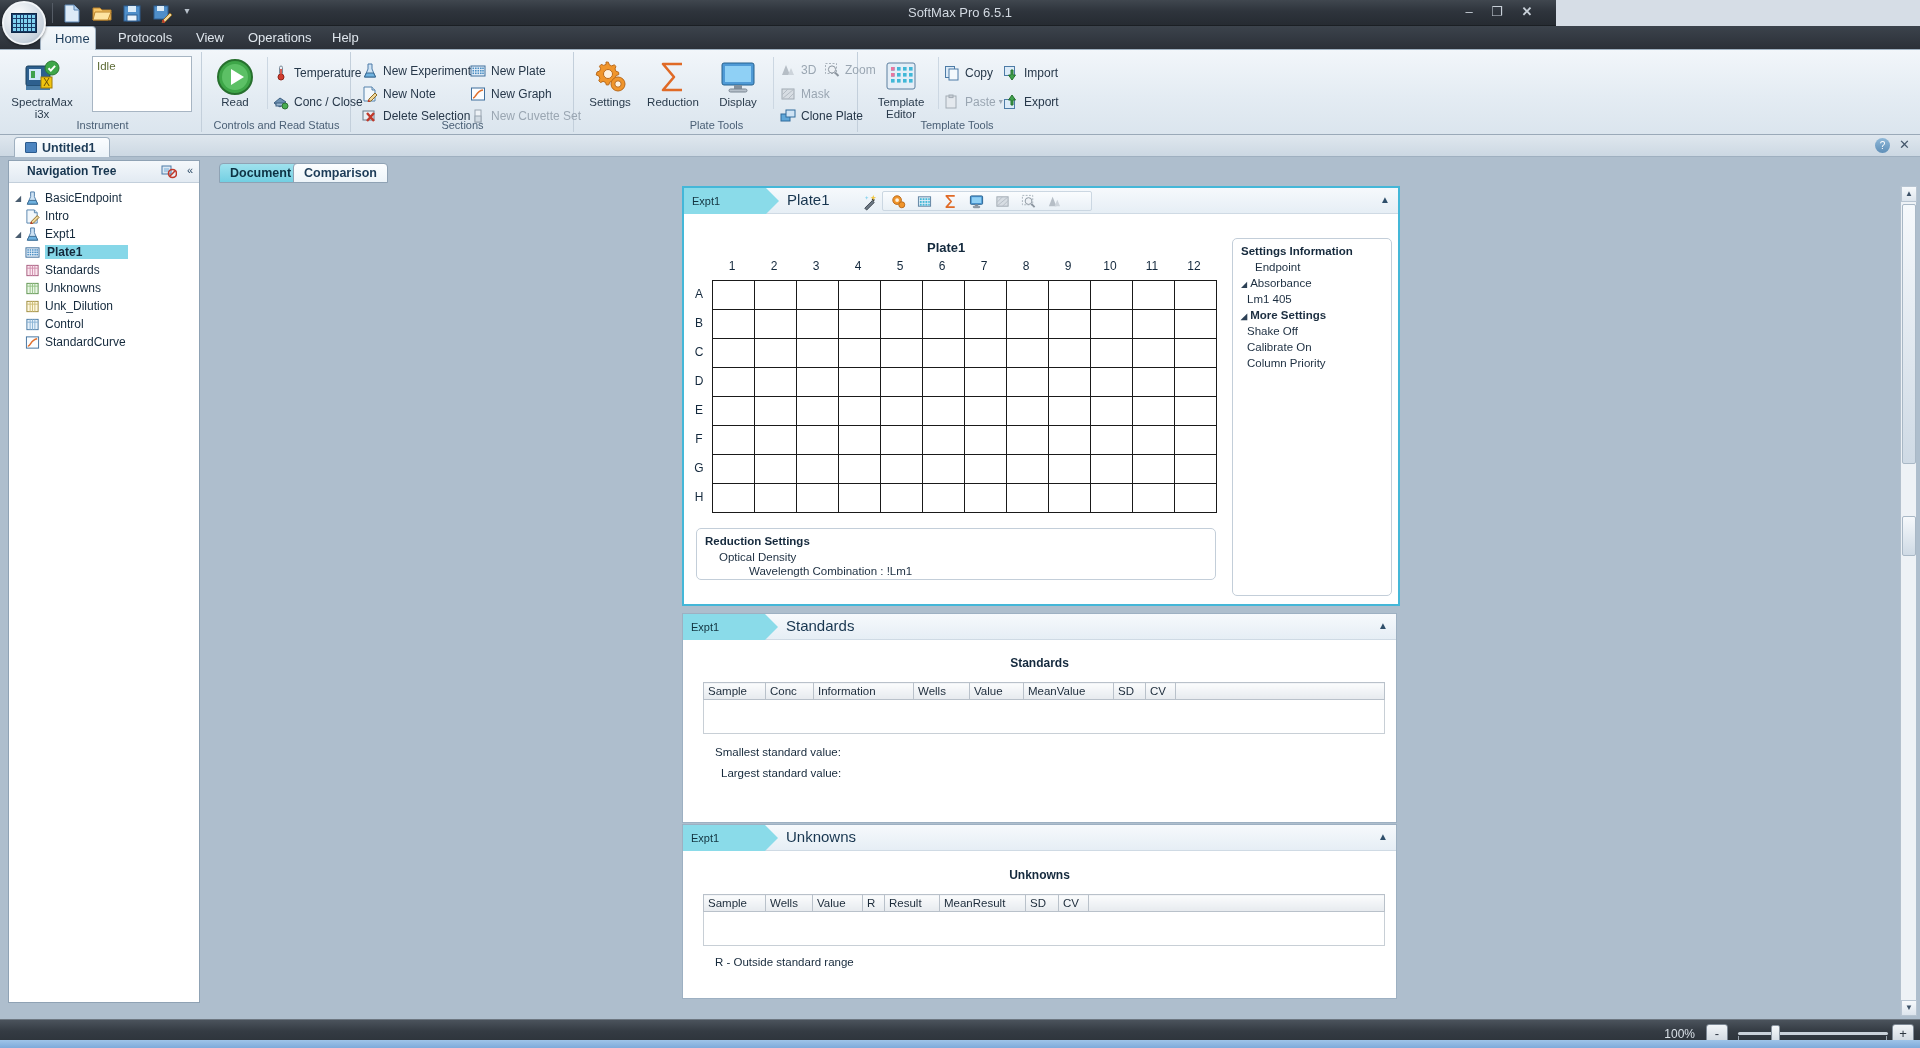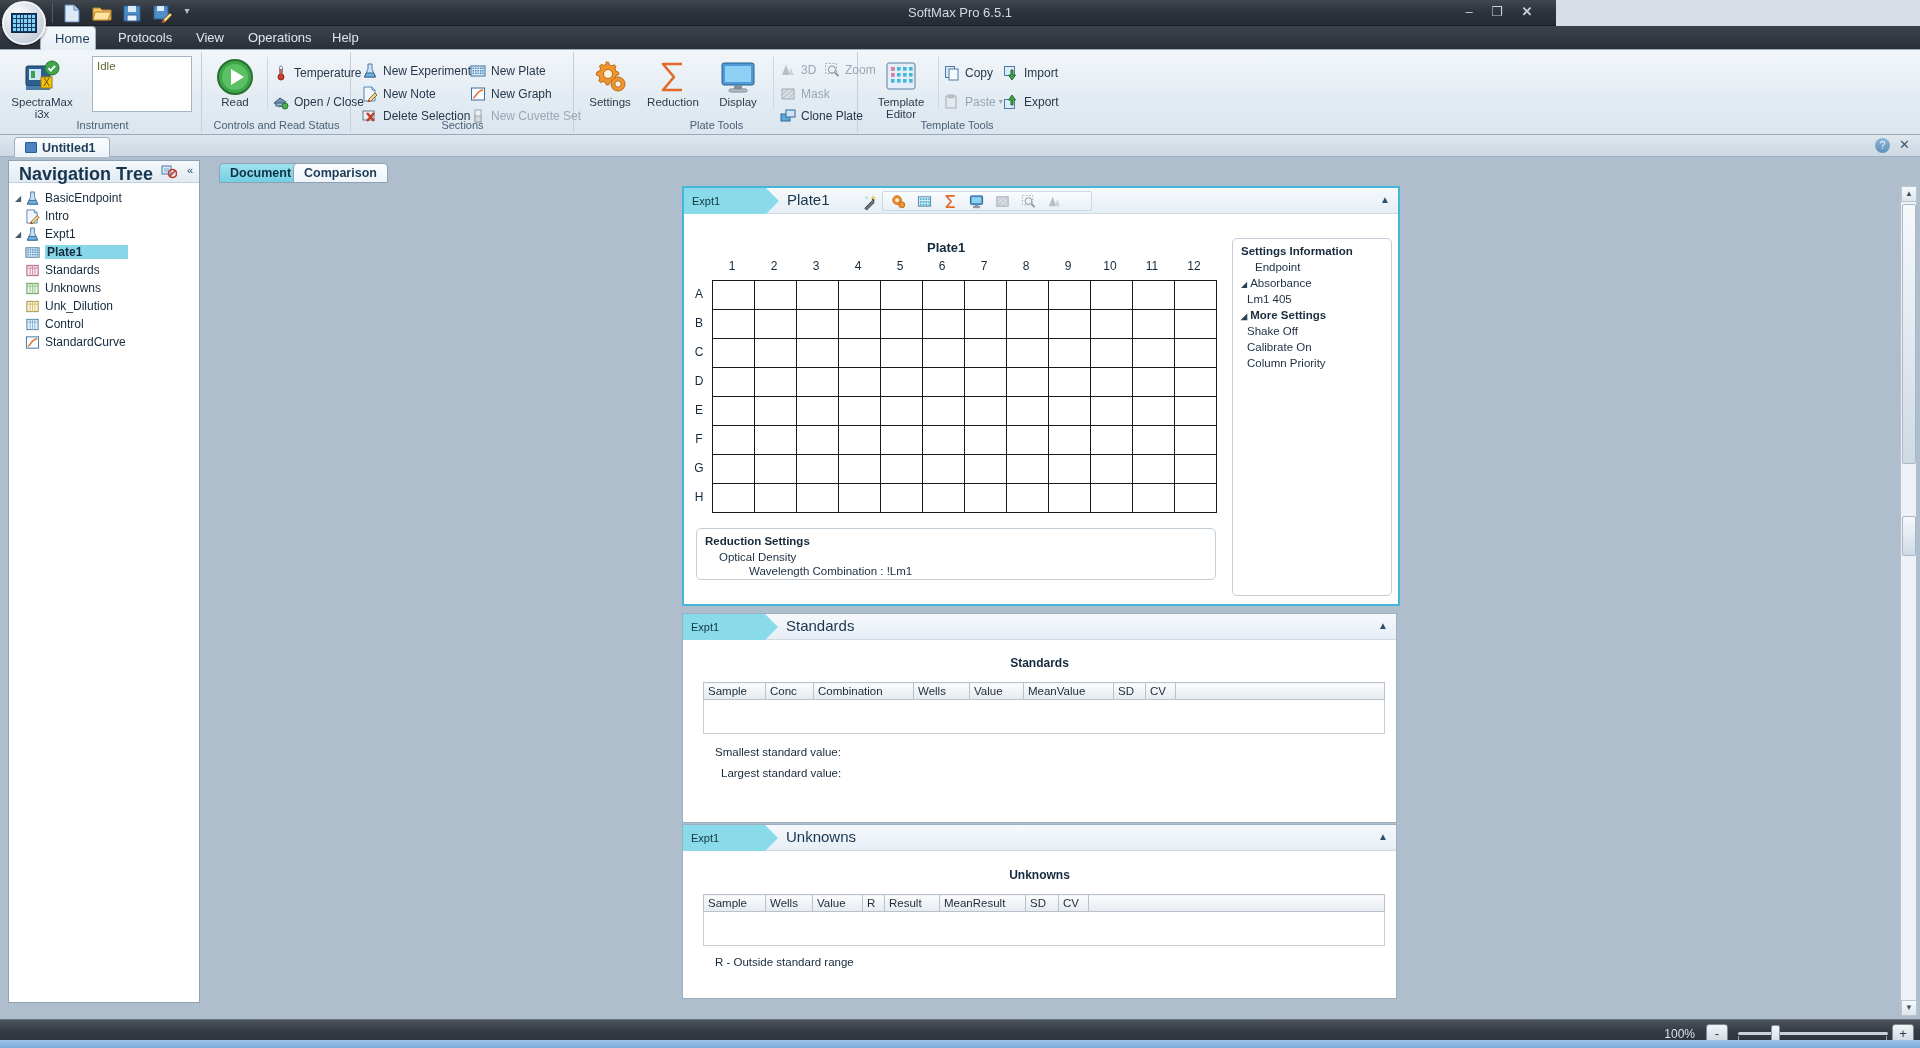--- a/index.html
+++ b/index.html
@@ -137,21 +137,21 @@
   #navpane {
     position: absolute; left: 8px; top: 3px; width: 192px; height: 843px;
     background: #fff; border: 1px solid #8fa2b4;
   }
   #nav-header {
     position: absolute; left:0; top:0; width: 100%; height: 22px;
     background: linear-gradient(180deg,#f4f8fb,#e2eaf2);
     border-bottom: 1px solid #c3cfdb;
   }
   #nav-title {
-    position: absolute; left: 10px; top: 3px; font-size: 18px; font-weight: bold; color: #17354f;
+    position: absolute; left: 18px; top: 3px; font-size: 12px; font-weight: bold; color: #17354f;
   }
   #nav-pin { position: absolute; right: 22px; top: 3px; width: 16px; height: 15px;}
   #nav-collapse { position: absolute; right: 6px; top: 3px; font-size: 11px; color:#2c4a66;}
   #nav-body { position: absolute; left: 0; top: 23px; right: 0; bottom: 0; padding-top: 5px; }
 
   .nrow {
     position: relative; height: 18px; display: flex; align-items: center;
     font-size: 12px; color: #14293c; padding-left: 2px;
   }
   .nrow .arrow {
@@ -435,21 +435,21 @@
       <span>Temperature</span>
     </div>
     <div class="smallbtn" style="left:70px; top:41px;">
       <span class="sicon">
         <svg viewBox="0 0 16 16">
             <path d="M1 9l6-5 6 4-6 5z" fill="#6f93b5" stroke="#3d5f80"></path>
             <rect x="3" y="9" width="8" height="3" fill="#9bb8d2" stroke="#3d5f80"></rect>
             <circle cx="12" cy="12" r="3" fill="#49ad52" stroke="#2e7334"></circle>
           </svg>
       </span>
-      <span>Open / Close</span>
+      <span>Conc / Close</span>
     </div>
     <div class="rgroup-label">Controls and Read Status</div>
   </div>
 
   <div class="rgroup" style="left:352px; width:222px">
     <div class="smallbtn" style="left:10px; top:10px;">
       <span class="sicon">
         <svg viewBox="0 0 16 16">
             <path d="M6 1h4v5l3.5 8H2.5L6 6z" fill="#cfe3f4" stroke="#4c7ba8"></path>
             <path d="M4.4 10h7.2l2 4H2.4z" fill="#6fb2e0" stroke="#39688f"></path>
@@ -1034,21 +1034,21 @@
         <div class="sec-title">Standards</div>
         <div class="sec-collapse">▲</div>
 
         <div class="tbl-title" style="left:0; top:42px; width:100%; text-align:center;">Standards</div>
 
         <table class="dtable" style="left:20px; top:68px; width:682px;">
           <tbody>
               <tr>
             <th style="width:62px">Sample</th>
             <th style="width:48px">Conc</th>
-            <th style="width:100px">Combination</th>
+            <th style="width:100px">Information</th>
             <th style="width:56px">Wells</th>
             <th style="width:54px">Value</th>
             <th style="width:90px">MeanValue</th>
             <th style="width:32px">SD</th>
             <th style="width:30px">CV</th>
             <th></th>
           </tr>
           <tr>
             <td colspan="9"></td>
           </tr>

